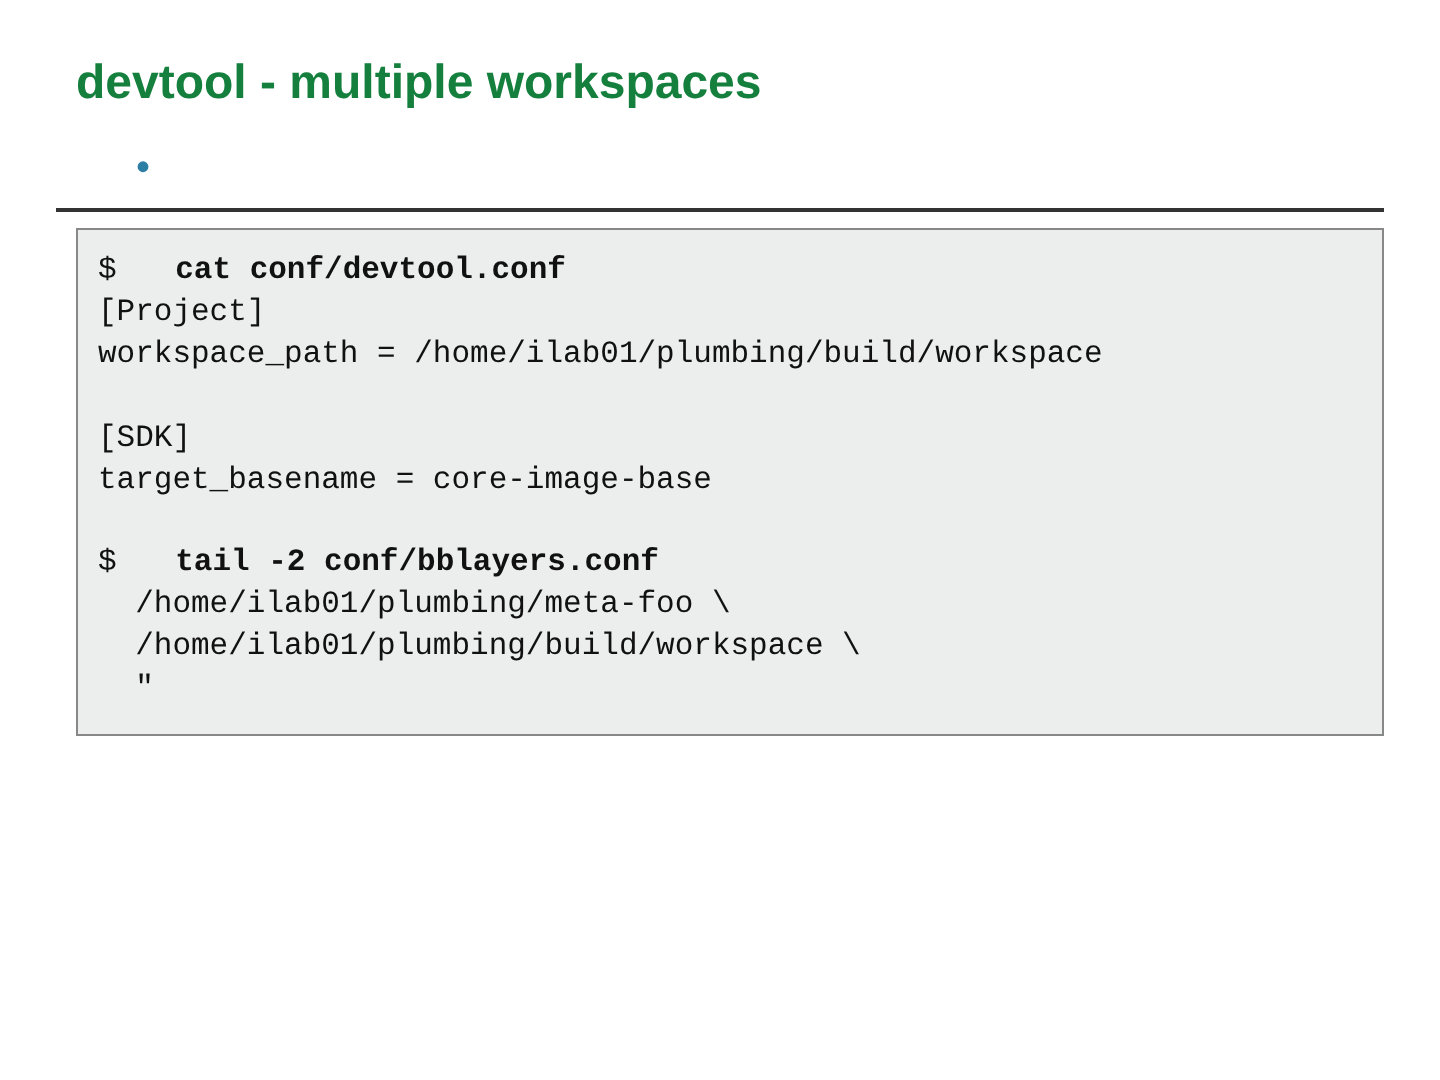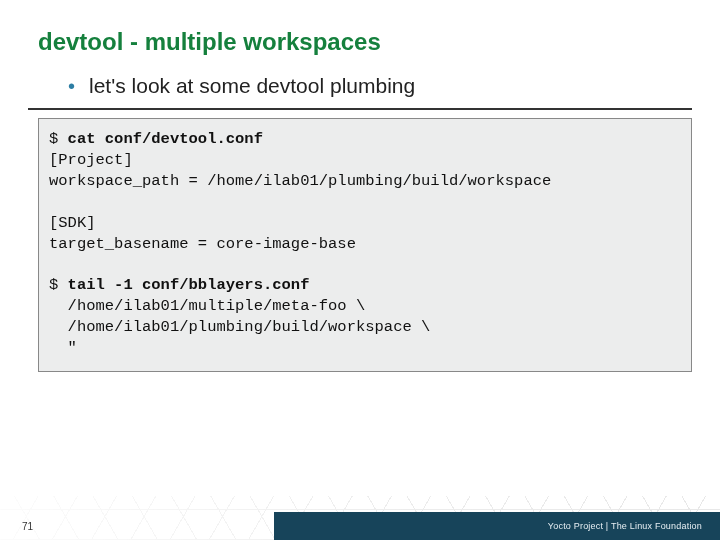--- a/index.html
+++ b/index.html
@@ -3,21 +3,21 @@
 <meta charset="utf-8">
 <style>
   * { margin: 0; padding: 0; box-sizing: border-box; }
   html, body { width: 720px; height: 540px; font-family: Arial, Helvetica, sans-serif; background: #fff; overflow: hidden; }
   .slide { position: relative; width: 720px; height: 540px; }
   .title { color: #15803d; font-weight: 700; font-size: 24px; padding: 28px 0 0 38px; }
   .bullet-row { display: flex; align-items: baseline; padding: 18px 0 10px 40px; border-bottom: 2px solid #333; margin: 0 28px 0 28px; }
   .bullet-dot { color: #2d7ea4; font-size: 20px; line-height: 1; margin-right: 14px; }
   .bullet-text { font-size: 21px; color: #222; }
   .codebox { margin: 8px 28px 0 38px; border: 1px solid #888; background: #eceded; padding: 10px 10px 12px 10px; font-family: "Courier New", Courier, monospace; font-size: 15.5px; line-height: 1.35; color: #111; white-space: pre; }
-  .codebox .b { font-weight: 700; }
+  .codebox .b { font-weight: 700; margin-left: 20px; }
   .footer { position: absolute; bottom: 0; left: 0; right: 0; height: 44px; }
   .footer-bg {
     position: absolute; inset: 0;
     background:
       linear-gradient(to top, rgba(255,255,255,0) 0%, rgba(255,255,255,0.0) 100%),
       repeating-linear-gradient(60deg, #d9d9d9 0 1px, transparent 1px 34px),
       repeating-linear-gradient(-60deg, #d9d9d9 0 1px, transparent 1px 34px),
       repeating-linear-gradient(0deg, #d9d9d9 0 1px, transparent 1px 30px);
     opacity: 0.6;
   }
@@ -31,37 +31,28 @@
 </style>
 </head>
 <body>
 
 <div class="slide">
 
   <div class="title">devtool - multiple workspaces</div>
 
   <div class="bullet-row">
     <span class="bullet-dot">•</span>
-    <span class="bullet-text">let's look at some devtool plumbing</span>
   </div>
 
   <div class="codebox"><span>$ </span><span class="b">cat conf/devtool.conf</span>
 <span>[Project]</span>
 <span>workspace_path = /home/ilab01/plumbing/build/workspace</span>
 <span></span>
 <span>[SDK]</span>
 <span>target_basename = core-image-base</span>
 <span></span>
-<span>$ </span><span class="b">tail -1 conf/bblayers.conf</span>
-<span>  /home/ilab01/multiple/meta-foo \</span>
+<span>$ </span><span class="b">tail -2 conf/bblayers.conf</span>
+<span>  /home/ilab01/plumbing/meta-foo \</span>
 <span>  /home/ilab01/plumbing/build/workspace \</span>
 <span>  "</span></div>
 
-  <div class="footer">
-    <div class="footer-bg"></div>
-    <div class="footer-fade"></div>
-    <div class="page-num">71</div>
-    <div class="footer-bar">
-      <span class="footer-credit">Yocto Project | The Linux Foundation</span>
-    </div>
-  </div>
 
 </div>
 
 </body></html>

